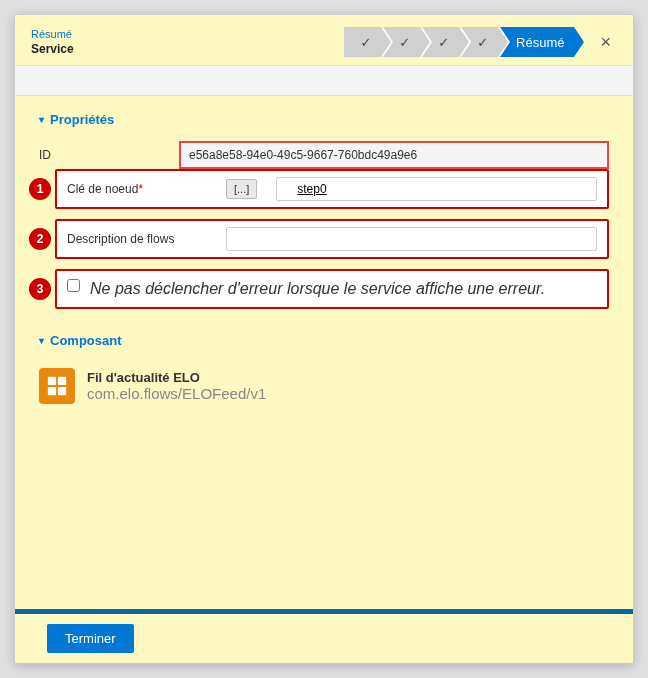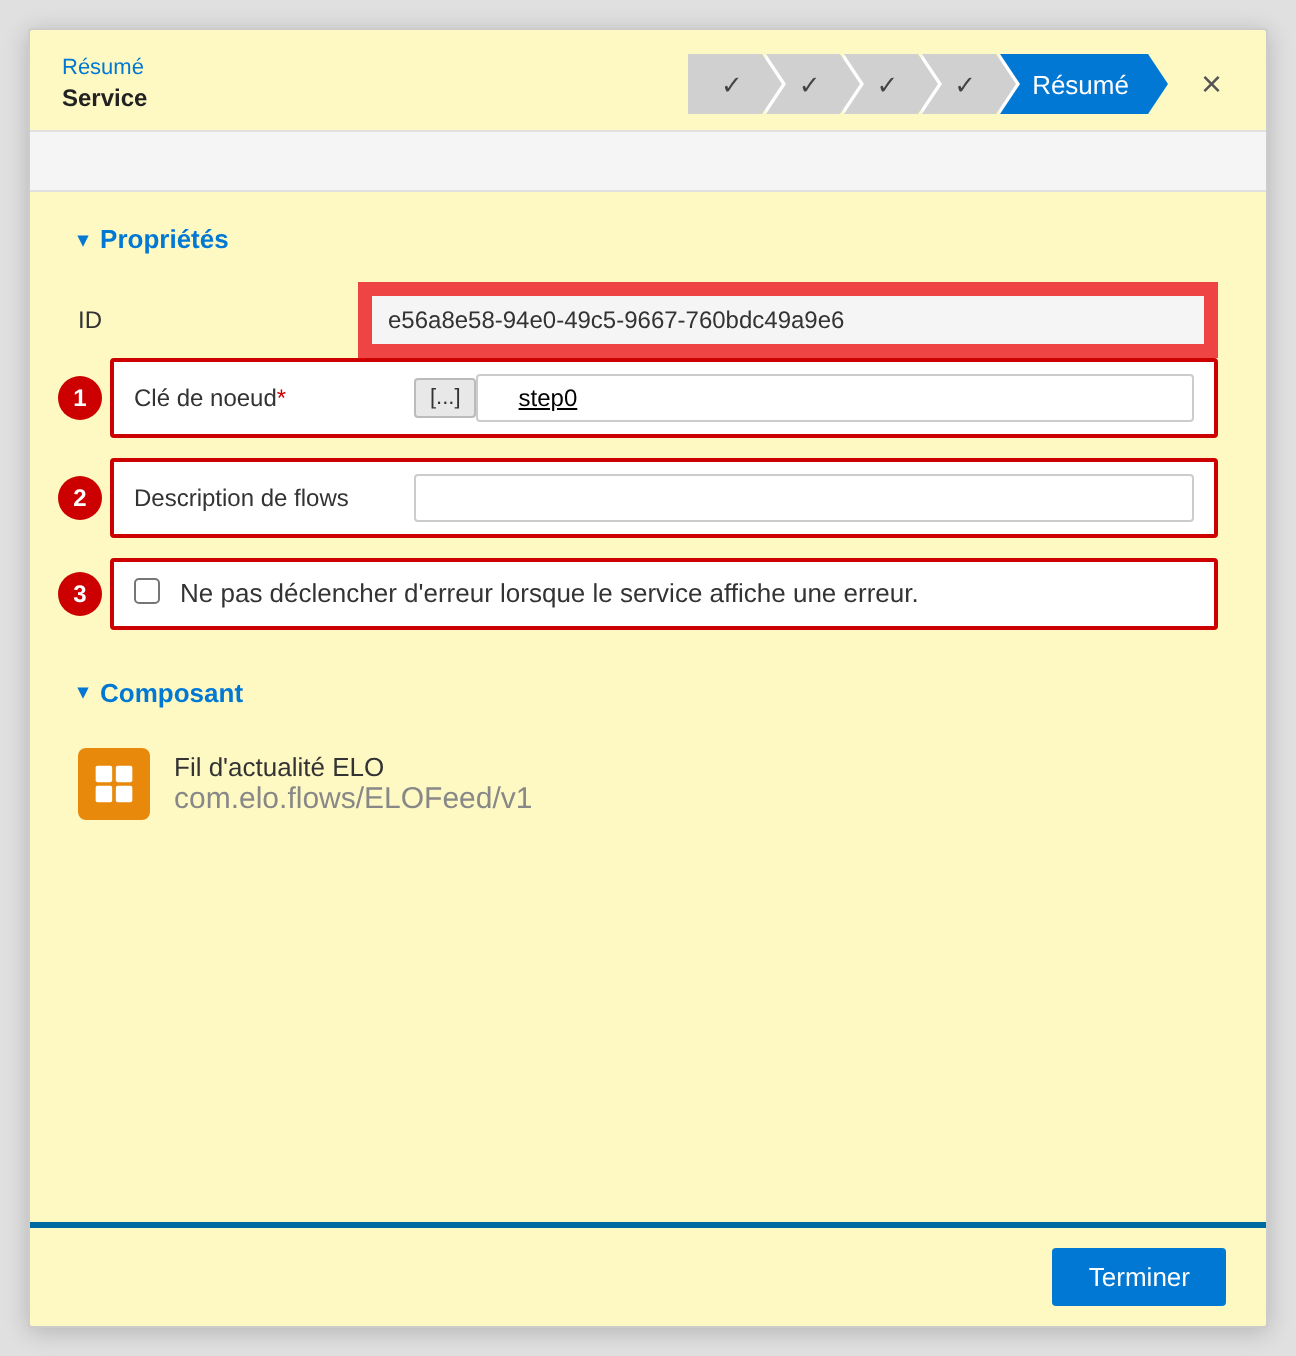--- a/index.html
+++ b/index.html
@@ -93,21 +93,21 @@
       width: 140px;
       color: #333;
       font-size: 12px;
       flex-shrink: 0;
     }
     .field-value {
       flex: 1;
       font-size: 12px;
       color: #333;
       background: #f5f5f5;
-      border: 7px solid #ef4444;
+      border: 2px solid #ef4444;
       padding: 5px 8px;
       border-radius: 0;
     }
     .required-star {
       color: #cc0000;
     }
     .key-btn {
       background: #e8e8e8;
       border: 1px solid #bbb;
       padding: 3px 7px;
@@ -141,37 +141,38 @@
       justify-content: center;
       font-weight: bold;
       font-size: 12px;
       z-index: 2;
     }
     .bordered-row {
       border: 2px solid #cc0000;
       padding: 6px 10px;
       display: flex;
       align-items: center;
-      gap: 0;
+      gap: 19px;
       background: #fff;
       border-radius: 2px;
     }
     .checkbox-row {
       display: flex;
       align-items: flex-start;
       gap: 10px;
     }
     .checkbox-row input[type=checkbox] {
       margin-top: 2px;
       flex-shrink: 0;
     }
     .checkbox-label {
-      font-size: 13px;
+      font-size: 16px;
       color: #333;
       line-height: 1.5;
+      font-style: italic;
     }
     .component-item {
       display: flex;
       align-items: center;
       gap: 12px;
       padding: 6px 0;
     }
     .component-icon {
       width: 36px;
       height: 36px;
@@ -186,32 +187,32 @@
       width: 22px;
       height: 22px;
       fill: #fff;
     }
     .component-info {
       display: flex;
       flex-direction: column;
     }
     .component-name {
       font-size: 13px;
-      font-weight: normal;
+      font-weight: bold;
       color: #333;
     }
     .component-id {
       font-size: 15px;
       color: #888;
     }
     .dialog-footer {
-      border-top: 3px solid #0369a1;
-      padding: 10px 20px;
-      display: flex;
-      justify-content: flex-end;
+      border-top: 5px solid #0369a1;
+      padding: 10px 32px;
+      display: flex;
+      justify-content: flex-start;
     }
     .btn-primary {
       background: #0078d4;
       color: #fff;
       border: none;
       padding: 7px 18px;
       font-size: 13px;
       border-radius: 2px;
       cursor: pointer;
     }

